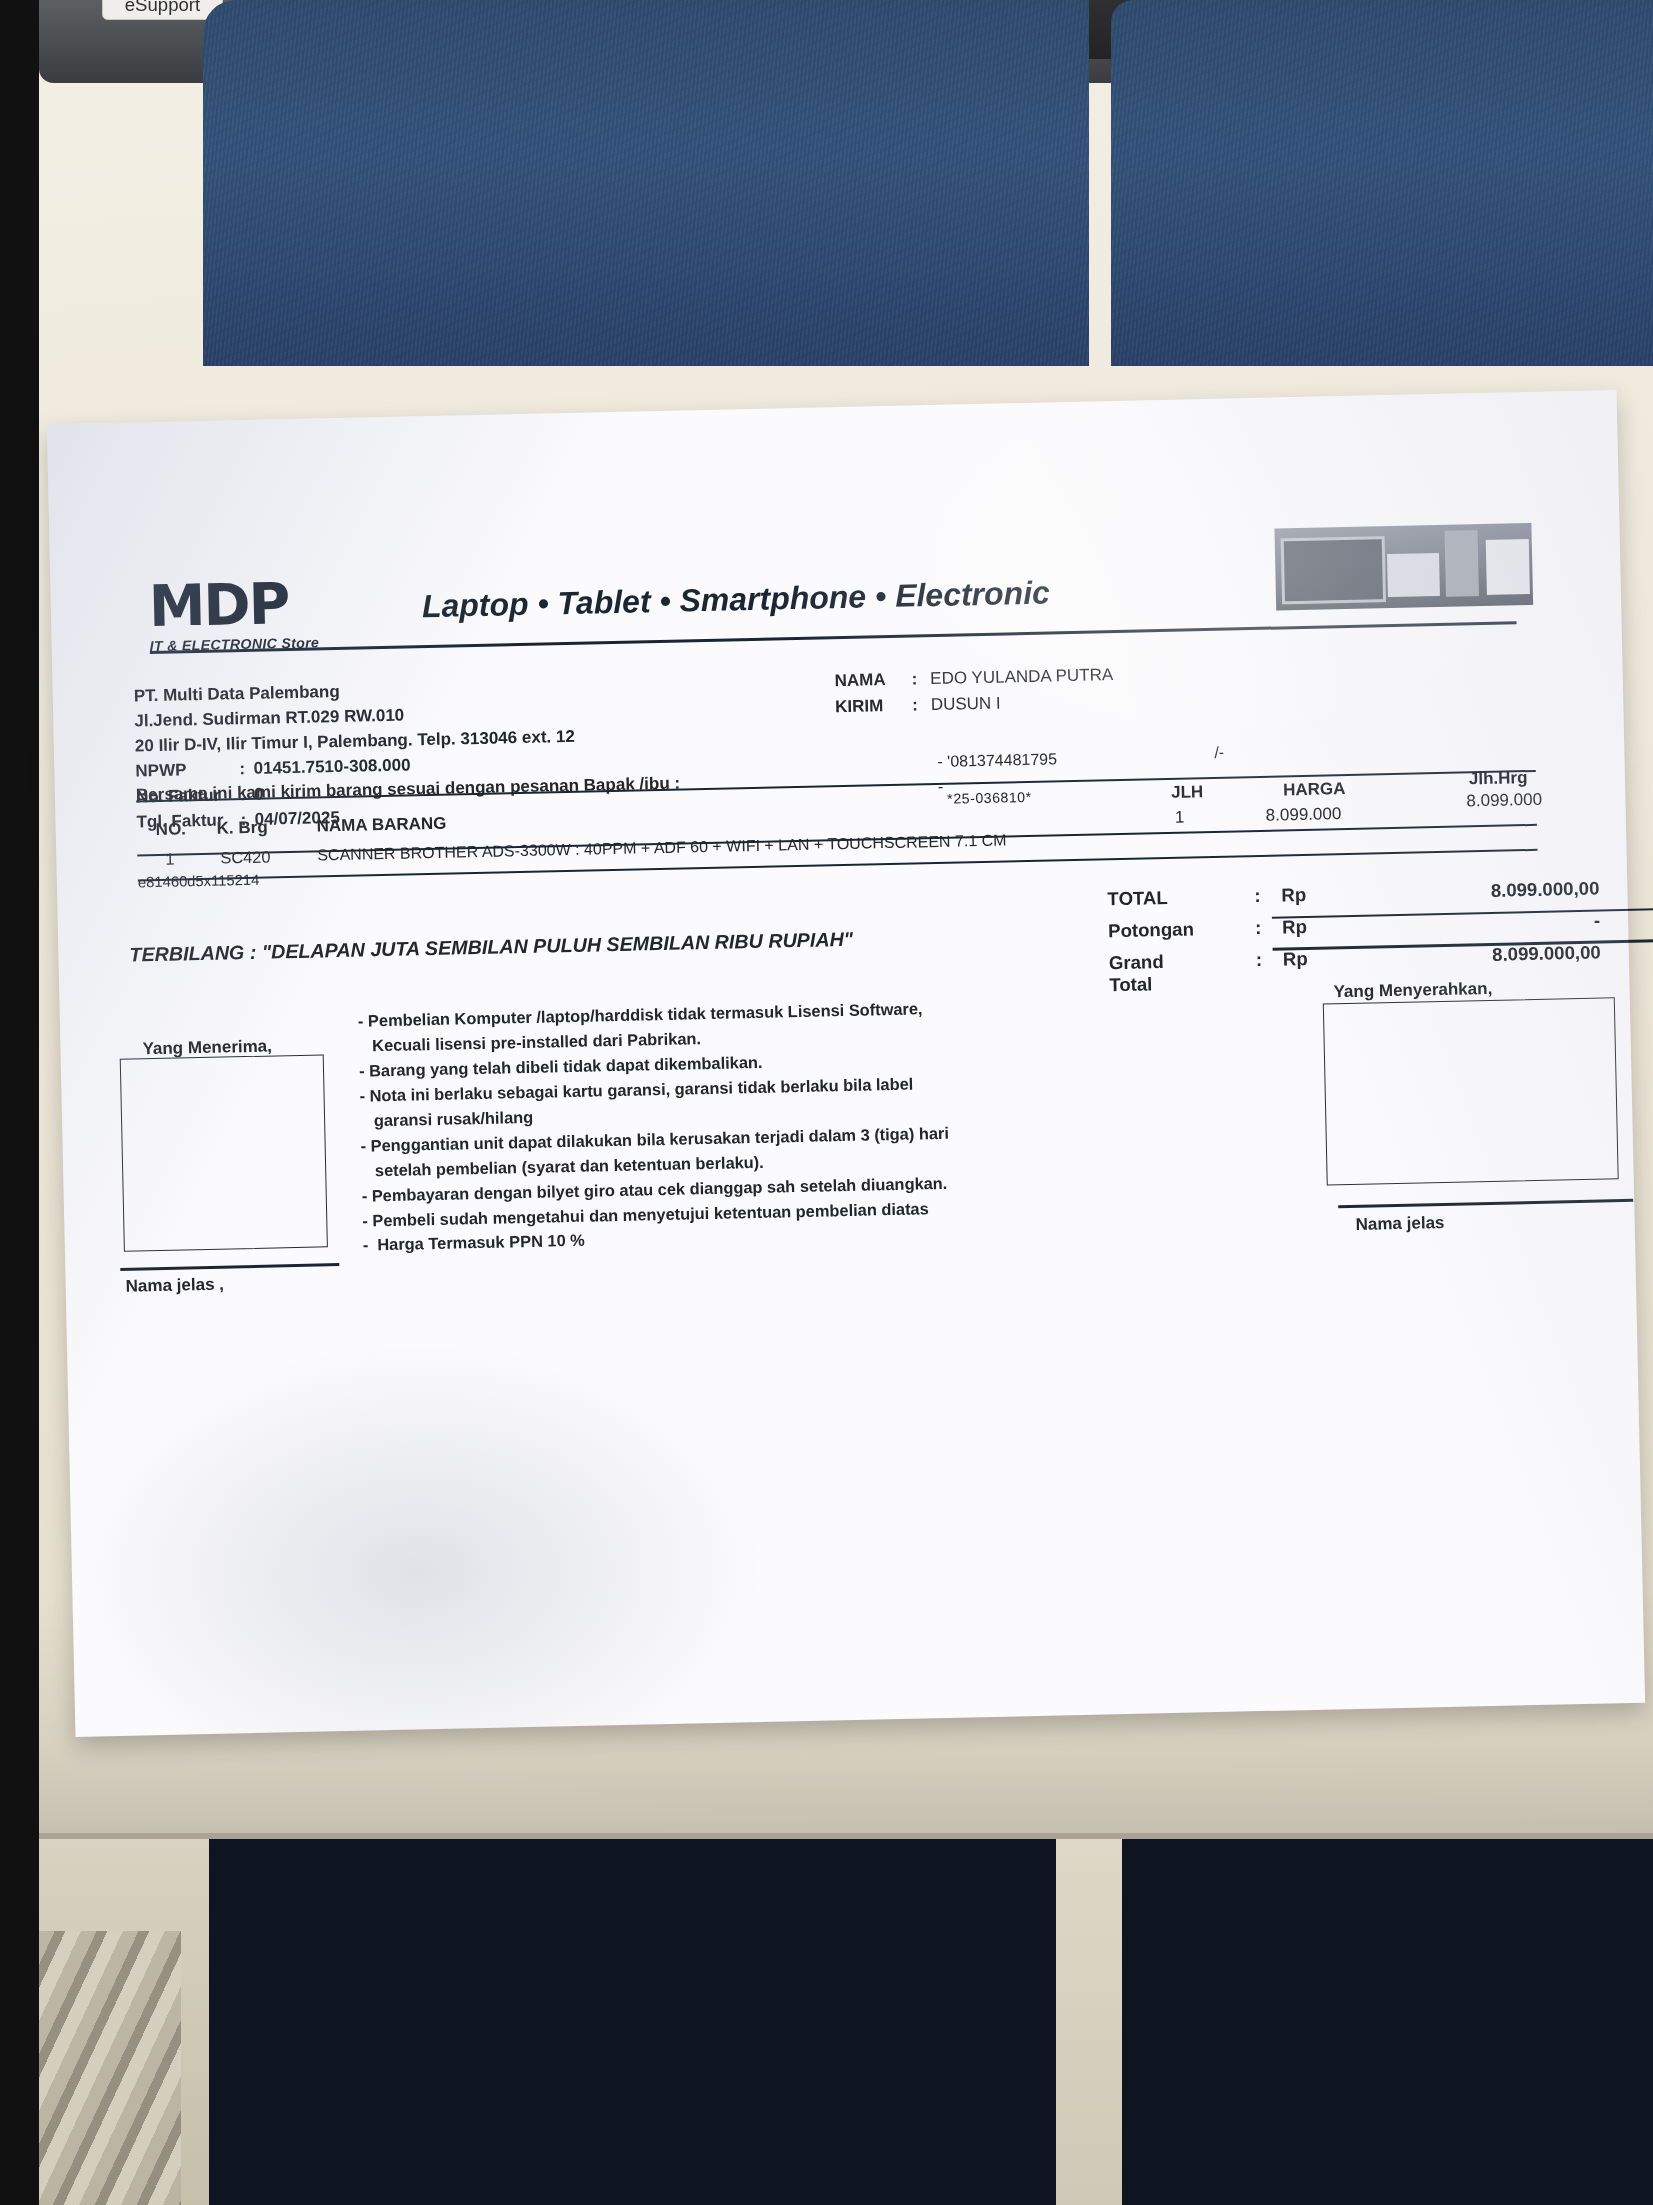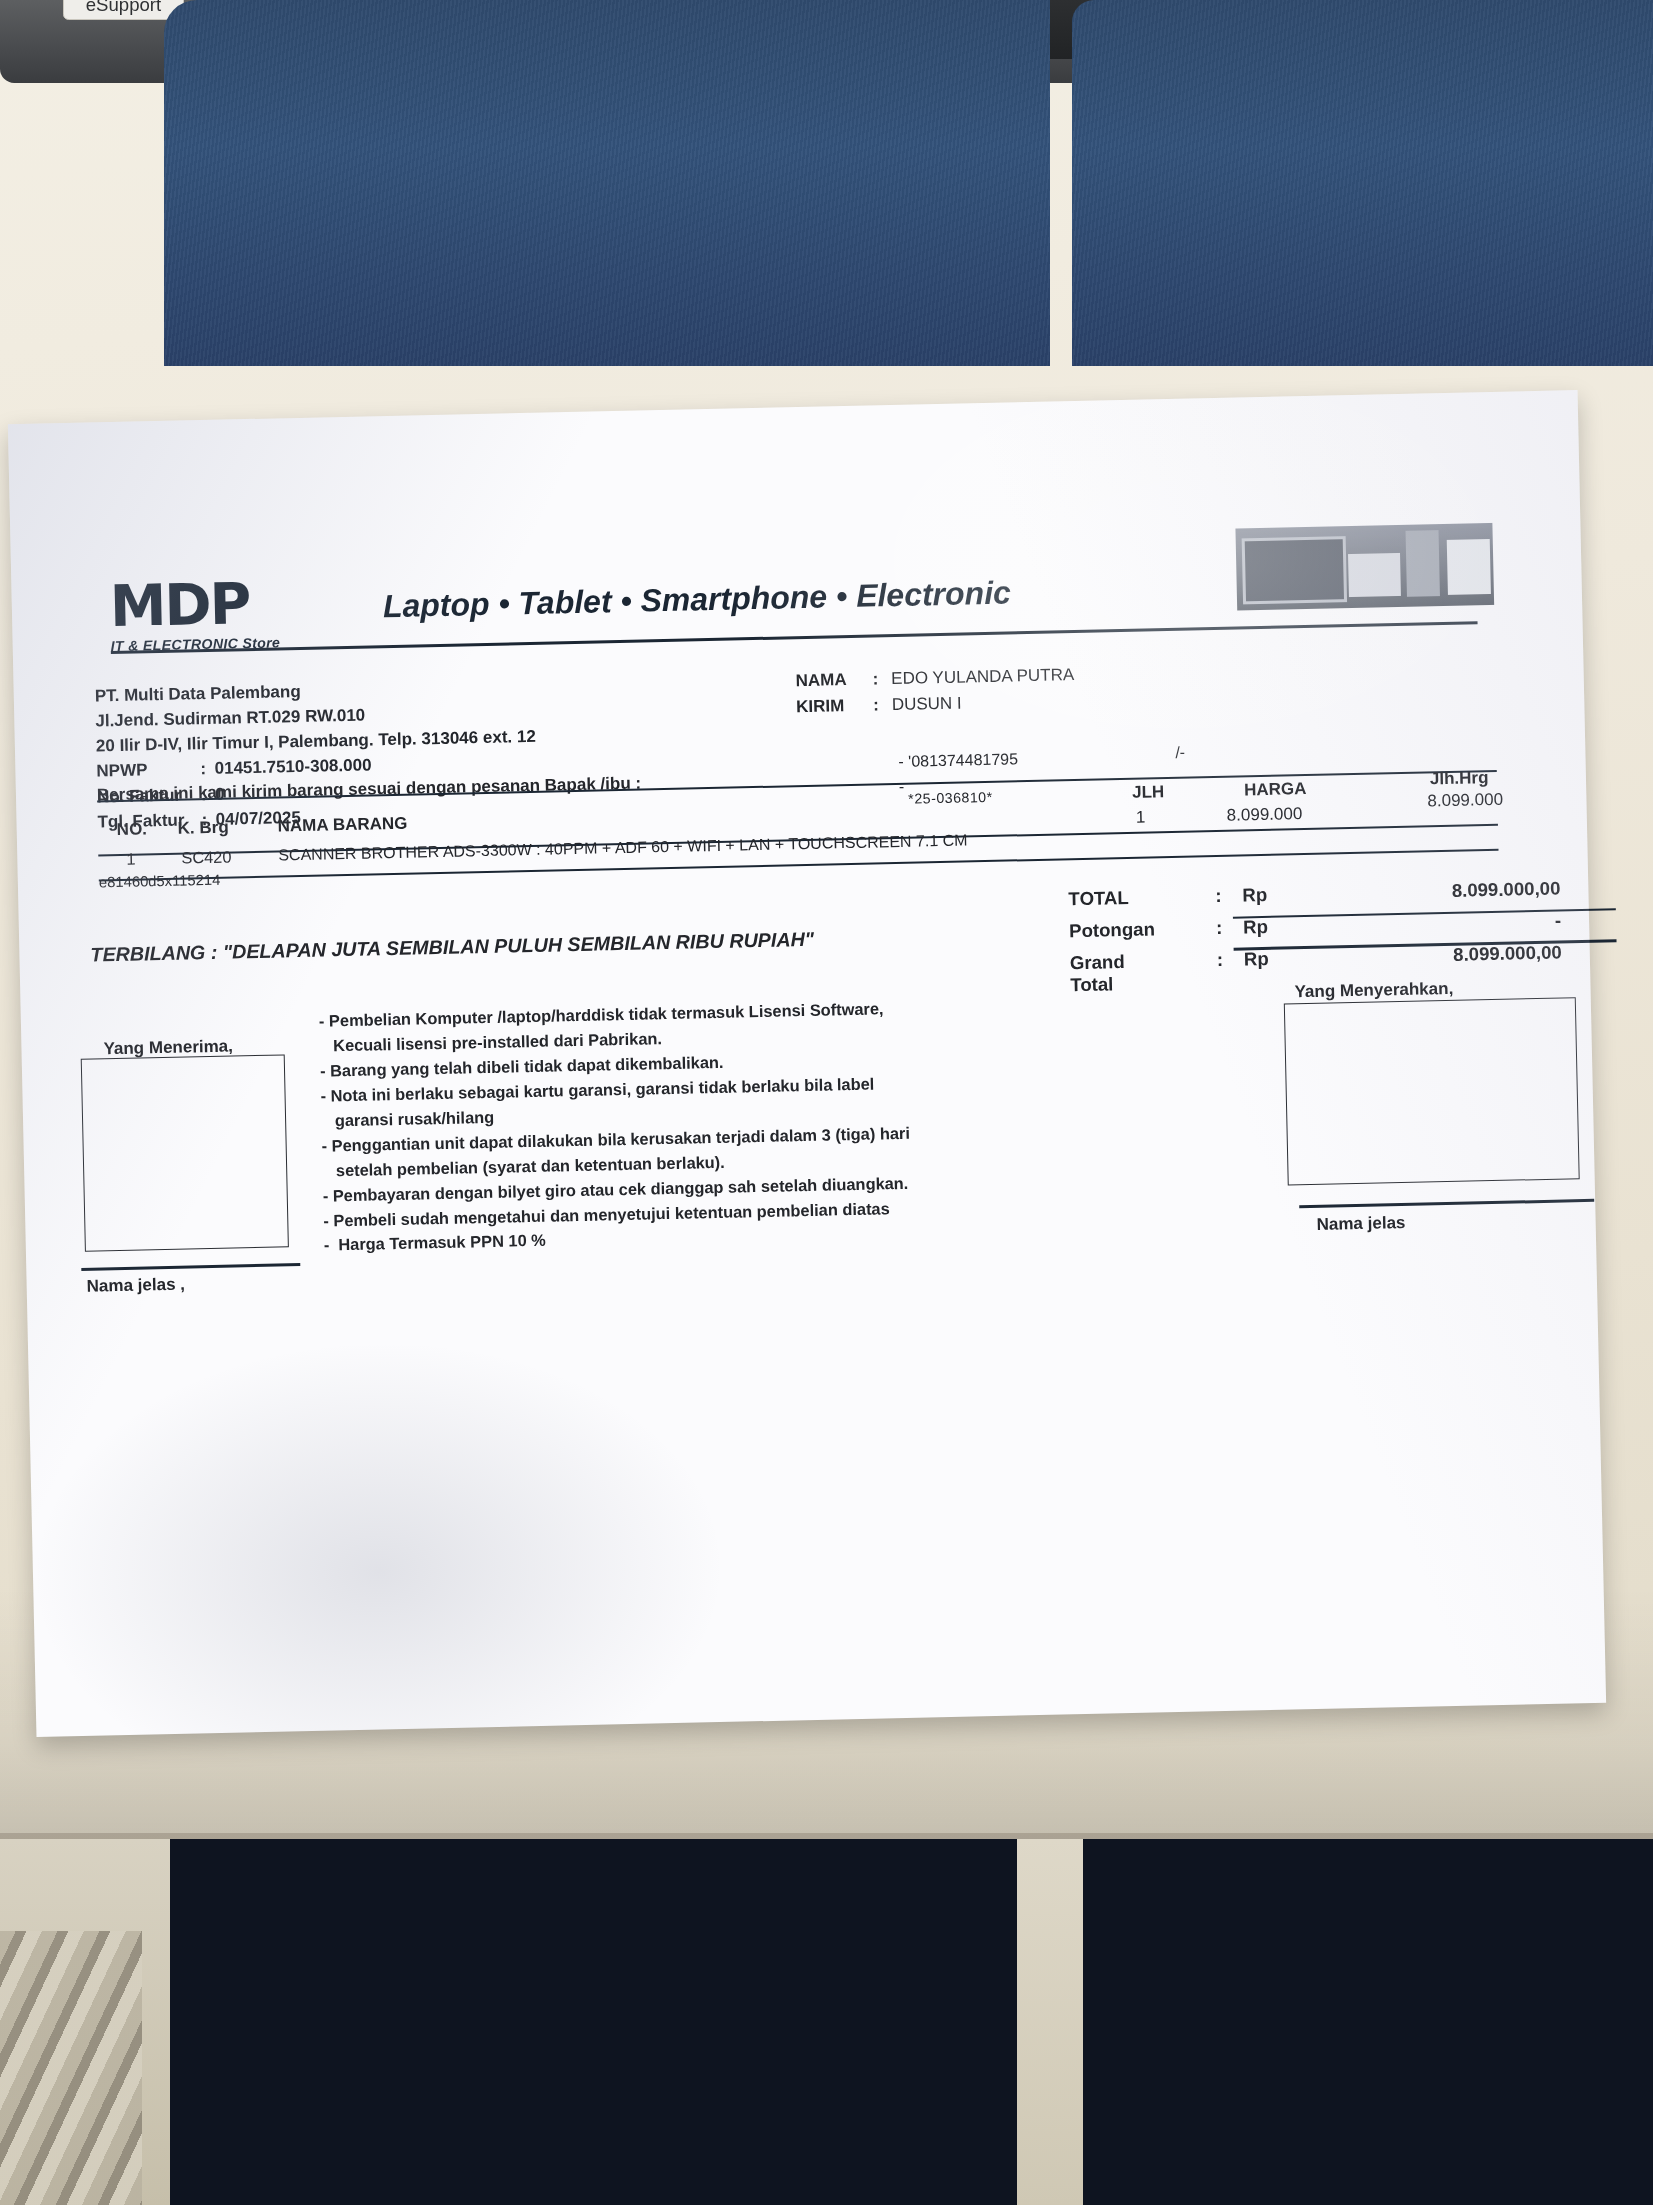--- a/index.html
+++ b/index.html
@@ -12,20 +12,21 @@
     height: 2205px;
     overflow: hidden;
     font-family: "Liberation Sans", sans-serif;
   }
 
   
   .scene {
     position: absolute;
     inset: 0;
     background: #404040;
+    margin-left: 39px;
   }
 
   
   .desk {
     position: absolute;
     left: 0; top: 0;
     width: 1654px;
     height: 1849px;
     background: linear-gradient(175deg,#f3efe4 0%, #efe9dc 35%, #e9e2d2 70%, #e2dbc9 100%);
   }

